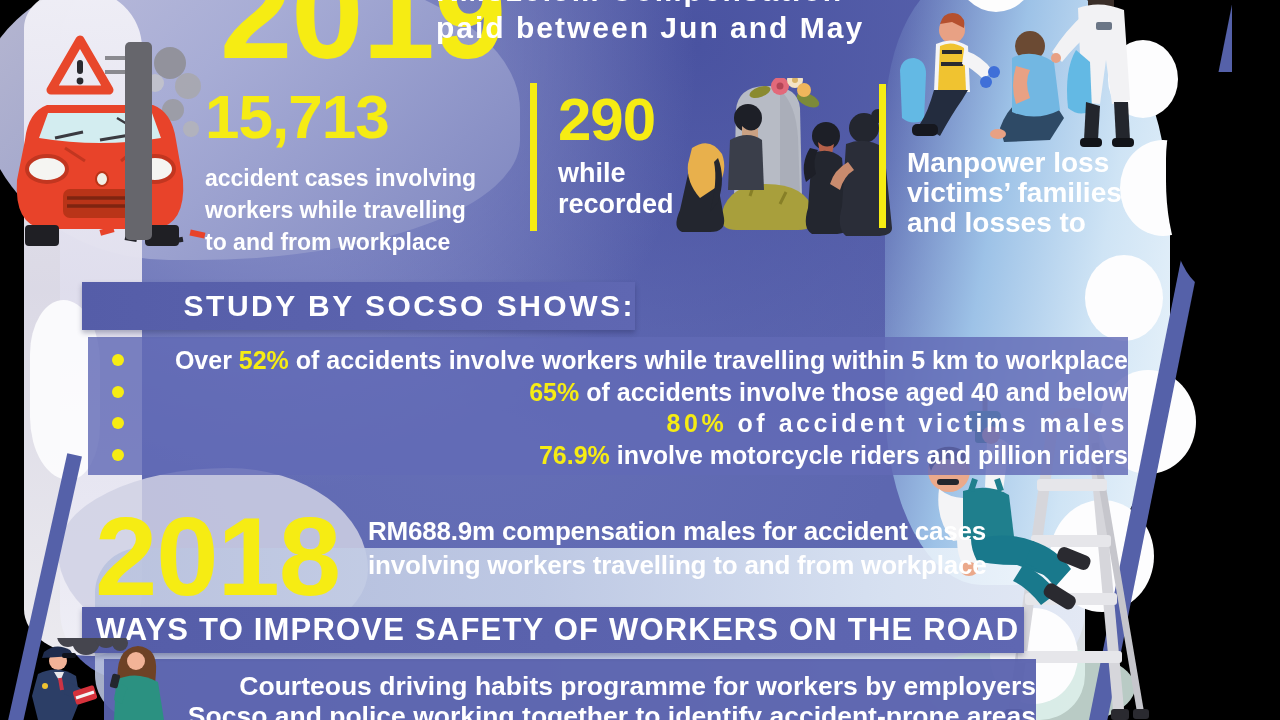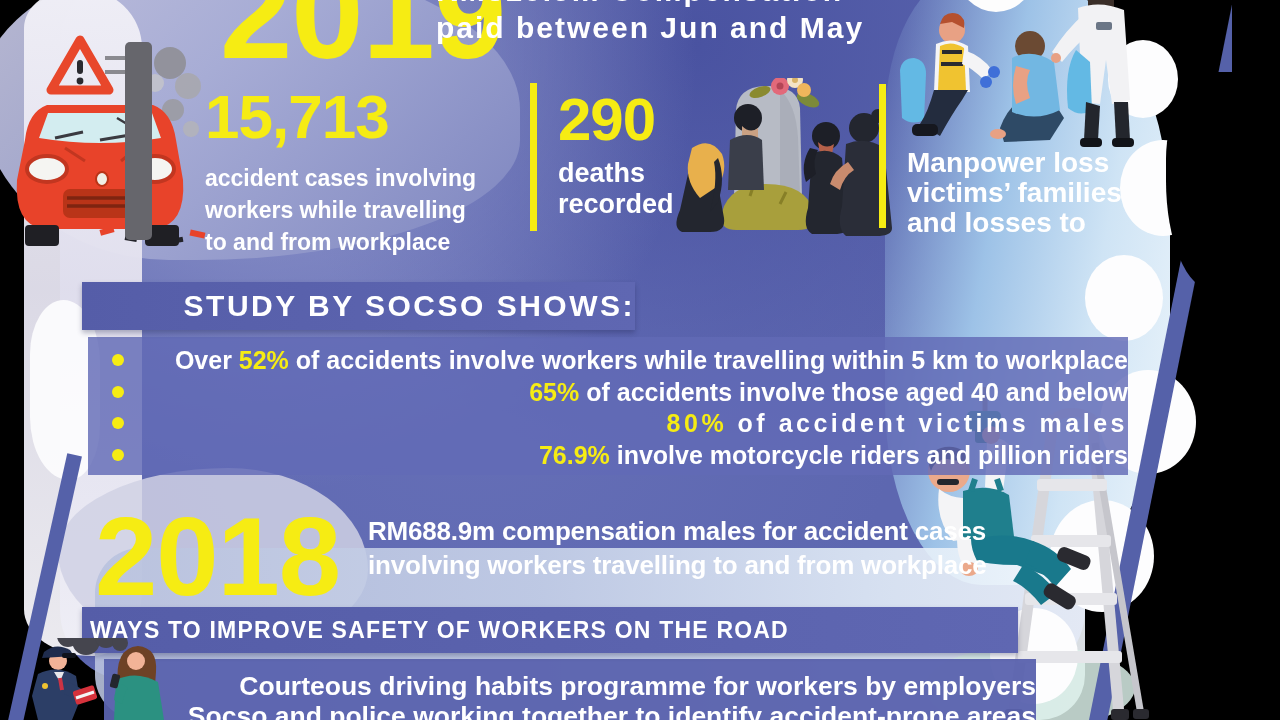--- a/index.html
+++ b/index.html
@@ -54,21 +54,21 @@
   .stat-lines{font-size:23px;line-height:32px;color:#fff;margin-top:14px;}
   #bar1{left:530px;top:83px;width:7px;height:148px;background:#f6ec13;z-index:7;}
   #bar2{left:879px;top:84px;width:7px;height:144px;background:#f6ec13;z-index:7;}
   #deaths-block{left:558px;top:90px;z-index:7;}
   #deaths-value{font-size:60px;}
   #deaths-block .stat-lines{margin-top:8px;font-size:27px;line-height:31px;}
   #manpower{left:907px;top:148px;font-size:28px;line-height:30px;color:#fff;z-index:7;}
   .banner{background:linear-gradient(90deg,#555da8,#5f67b2);color:#fff;display:flex;align-items:center;
     box-shadow:0 3px 5px rgba(25,30,70,.3);z-index:7;}
   #study-banner{left:82px;top:282px;width:553px;height:48px;font-size:30px;letter-spacing:2.5px;justify-content:flex-end;}
-  #ways-banner{left:82px;top:607px;width:928px;height:46px;font-size:23px;letter-spacing:1.2px;padding-left:8px;}
+  #ways-banner{left:82px;top:607px;width:928px;height:46px;font-size:31px;letter-spacing:1.2px;padding-left:14px;}
   .panel{background:rgba(97,106,182,.82);z-index:6;}
   #study-panel{left:88px;top:337px;width:1040px;height:138px;padding-top:9px;box-sizing:border-box;}
   #ways-panel{left:104px;top:659px;width:932px;height:61px;background:rgba(90,98,174,.95);padding-top:13px;box-sizing:border-box;}
   .bullet-row{display:flex;align-items:flex-start;padding-left:24px;height:31.5px;justify-content:space-between;}
   .dot{width:12px;height:12px;border-radius:50%;background:#f6ec13;margin-top:8px;flex:none;}
   .btext{font-size:25px;color:#fff;margin-left:9px;white-space:nowrap;line-height:29px;}
   .sp{letter-spacing:3.5px;}
   #ways-panel .bullet-row{height:30px;}
   #ways-panel .btext{font-size:26.5px;}
   #y2018{left:95px;top:501px;font-size:112px;z-index:7;}
@@ -301,21 +301,21 @@
       <div class="nw">workers while travelling</div>
       <div class="nw">to and from workplace</div>
     </div>
   </div>
 
   <div class="abs" id="bar1"></div>
 
   <div class="abs" id="deaths-block">
     <div class="bignum" id="deaths-value">290</div>
     <div class="stat-lines">
-      <div class="nw">deaths</div>
+      <div class="nw">while</div>
       <div class="nw">recorded</div>
     </div>
   </div>
 
   <div class="abs" id="bar2"></div>
 
   <div class="abs" id="manpower">
     <div class="nw">Manpower loss</div>
     <div class="nw">victims’ families</div>
     <div class="nw">and losses to</div>

